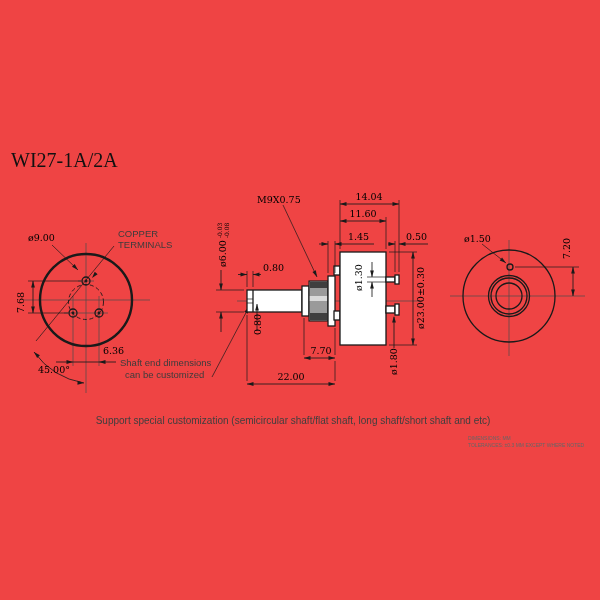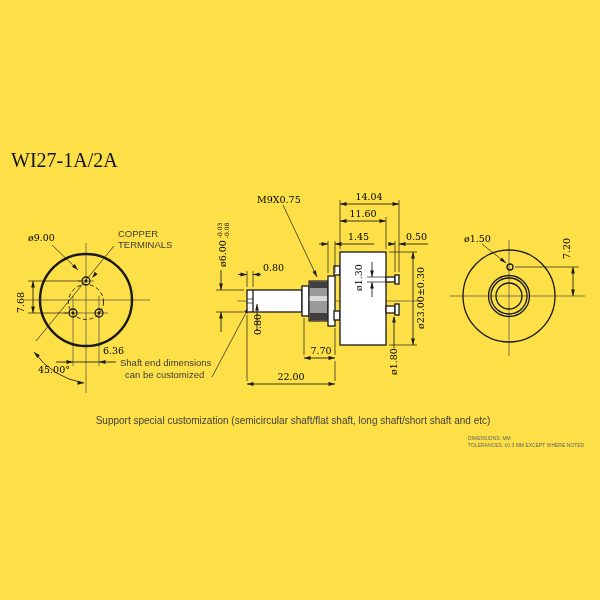--- a/index.html
+++ b/index.html
@@ -1,16 +1,16 @@
 <!DOCTYPE html>
 <html><head>
 <meta charset="utf-8">
 <style>
   html,body{margin:0;padding:0;background:#fff;}
-  #page{position:relative;width:600px;height:600px;background:#fde047;overflow:hidden;}
+  #page{position:relative;width:600px;height:600px;background:#ef4444;overflow:hidden;}
   svg{position:absolute;left:0;top:0;}
   .ol{fill:none;stroke:#1a1a1a;stroke-width:1.3;}
   .olf{fill:#ffffff;stroke:#1a1a1a;stroke-width:1.3;}
   .thick{stroke-width:2.4;}
   .cl{stroke:#4a4a4a;stroke-width:0.7;fill:none;}
   .ext{stroke:#1a1a1a;stroke-width:0.7;fill:none;}
   .dim{stroke:#1a1a1a;stroke-width:0.85;fill:none;}
   .dash{stroke-dasharray:4 2.6;stroke-width:0.9;}
   .ah{fill:#1a1a1a;stroke:none;}
   .dot{fill:#1a1a1a;stroke:none;}

